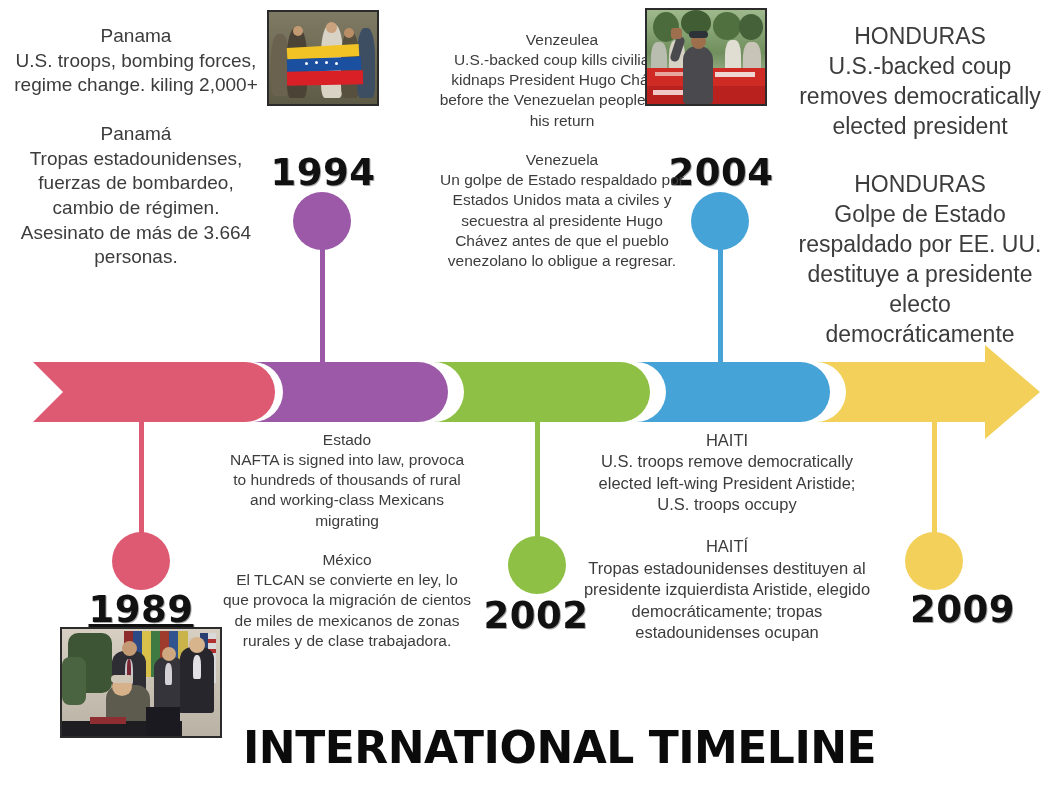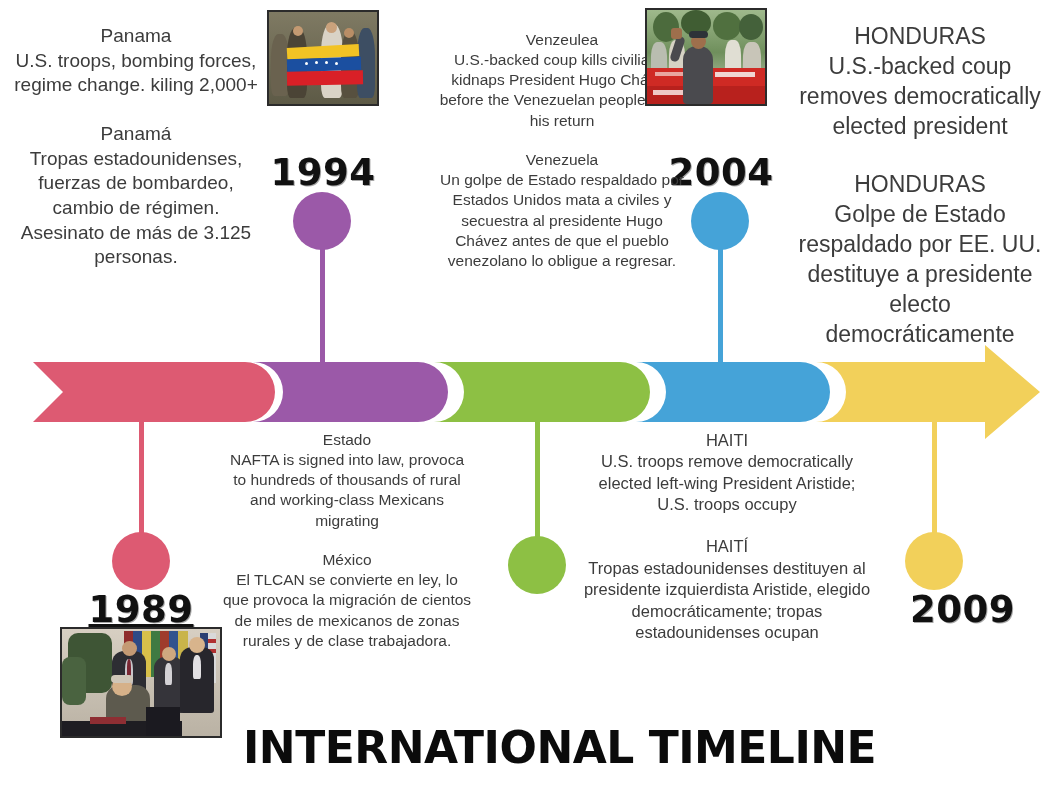--- a/index.html
+++ b/index.html
@@ -141,28 +141,29 @@
   <div class="stem" style="left:932px; top:420px; height:118px; background:#F2D05A;"></div>
 
   <div class="dot" style="left:112px; top:532px; background:#DD5A72;"></div>
   <div class="dot" style="left:293px; top:192px; background:#9B59A8;"></div>
   <div class="dot" style="left:508px; top:536px; background:#8DC044;"></div>
   <div class="dot" style="left:691px; top:192px; background:#45A3D8;"></div>
   <div class="dot" style="left:905px; top:532px; background:#F2D05A;"></div>
 
   <div class="year" style="left:61px; top:588px; width:160px;text-decoration:underline;">1989</div>
   <div class="year" style="left:243px; top:151px; width:160px;">1994</div>
+  <div class="year" style="left:456px; top:594px; width:160px;">2002</div>
   <div class="year" style="left:641px; top:151px; width:160px;">2004</div>
   <div class="year" style="left:855px; top:588px; width:160px;text-align:right;">2009</div>
 
   <div class="block" style="left:10px; top:24px; width:252px; font-size:19px;">
     <p>Panama</p>
     <p>U.S. troops, bombing forces, regime change. kiling 2,000+</p>
     <p class="gap">Panamá</p>
-    <p>Tropas estadounidenses, fuerzas de bombardeo, cambio de régimen. Asesinato de más de 3.125 personas.</p>
+    <p>Tropas estadounidenses, fuerzas de bombardeo, cambio de régimen. Asesinato de más de 3.664 personas.</p>
   </div>
 
   <div class="block" style="left:222px; top:430px; width:250px; font-size:15.5px;">
     <p>Estado</p>
     <p>NAFTA is signed into law, provoca to hundreds of thousands of rural and working-class Mexicans migrating</p>
     <p class="gap">México</p>
     <p>El TLCAN se convierte en ley, lo que provoca la migración de cientos de miles de mexicanos de zonas rurales y de clase trabajadora.</p>
   </div>
 
   <div class="block" style="left:408px; top:30px; width:248px; font-size:15.5px;margin-left:30px;">

